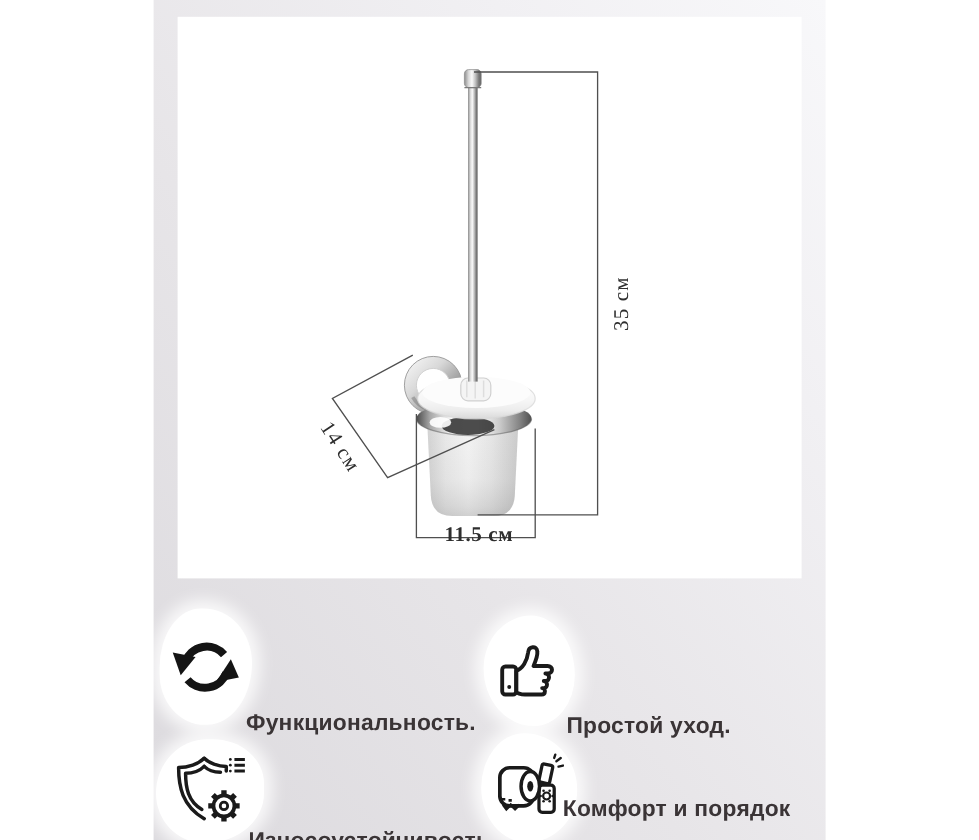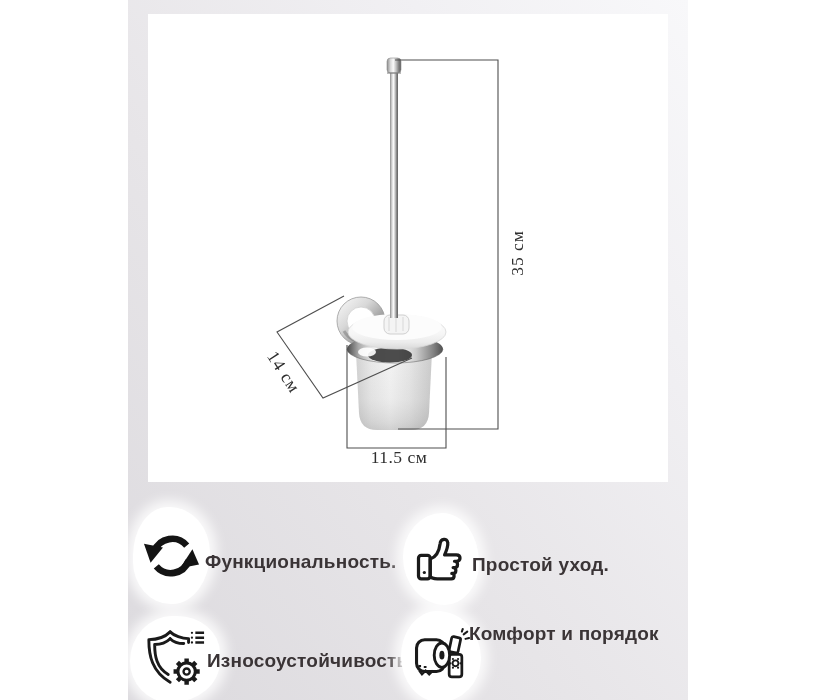--- a/index.html
+++ b/index.html
@@ -18,33 +18,33 @@
     position:absolute;left:20px;top:14px;width:520px;height:468px;background:#ffffff;
   }
   .photo-box svg.art{position:absolute;left:0;top:0;}
   
   .dim{
     position:absolute;font-family:"Liberation Serif",serif;font-size:17.5px;
     color:#2e2e2e;letter-spacing:1px;text-align:center;line-height:22px;height:22px;
   }
   .dim-h{left:340px;top:228px;width:58px;transform:rotate(-90deg);}
   .dim-d{left:107px;top:347px;width:58px;transform:rotate(57deg);}
-  .dim-w{left:209px;top:432px;width:84px;letter-spacing:.5px;}
+  .dim-w{left:209px;top:420px;width:84px;letter-spacing:.5px;font-weight:bold;}
   
   .blob{
     position:absolute;background:#ffffff;display:flex;align-items:center;justify-content:center;
     box-shadow:0 0 12px 7px rgba(255,255,255,.8);
   }
   .f1 .blob{left:5px;top:507px;width:77px;height:97px;border-radius:46% 54% 50% 50% / 52% 48% 55% 45%;}
   .f2 .blob{left:275px;top:513px;width:76px;height:92px;border-radius:52% 48% 45% 55% / 48% 54% 46% 52%;}
   .f3 .blob{left:2px;top:616px;width:90px;height:86px;border-radius:50% 50% 55% 45% / 55% 45% 50% 50%;}
   .f4 .blob{left:273px;top:611px;width:80px;height:91px;border-radius:45% 55% 52% 48% / 50% 52% 48% 50%;}
   .flabel{
     position:absolute;font-size:19px;font-weight:700;color:#3a3436;
-    white-space:nowrap;letter-spacing:.2px;line-height:24px;
+    white-space:nowrap;letter-spacing:.2px;line-height:24px;margin-top:41px;
   }
   .f1 .flabel{left:77px;top:550px;}
   .f2 .flabel{left:344px;top:553px;}
   .f3 .flabel{left:79px;top:649px;}
   .f4 .flabel{left:341px;top:622px;}
 </style>
 </head>
 <body>
 
 <div class="canvas">

